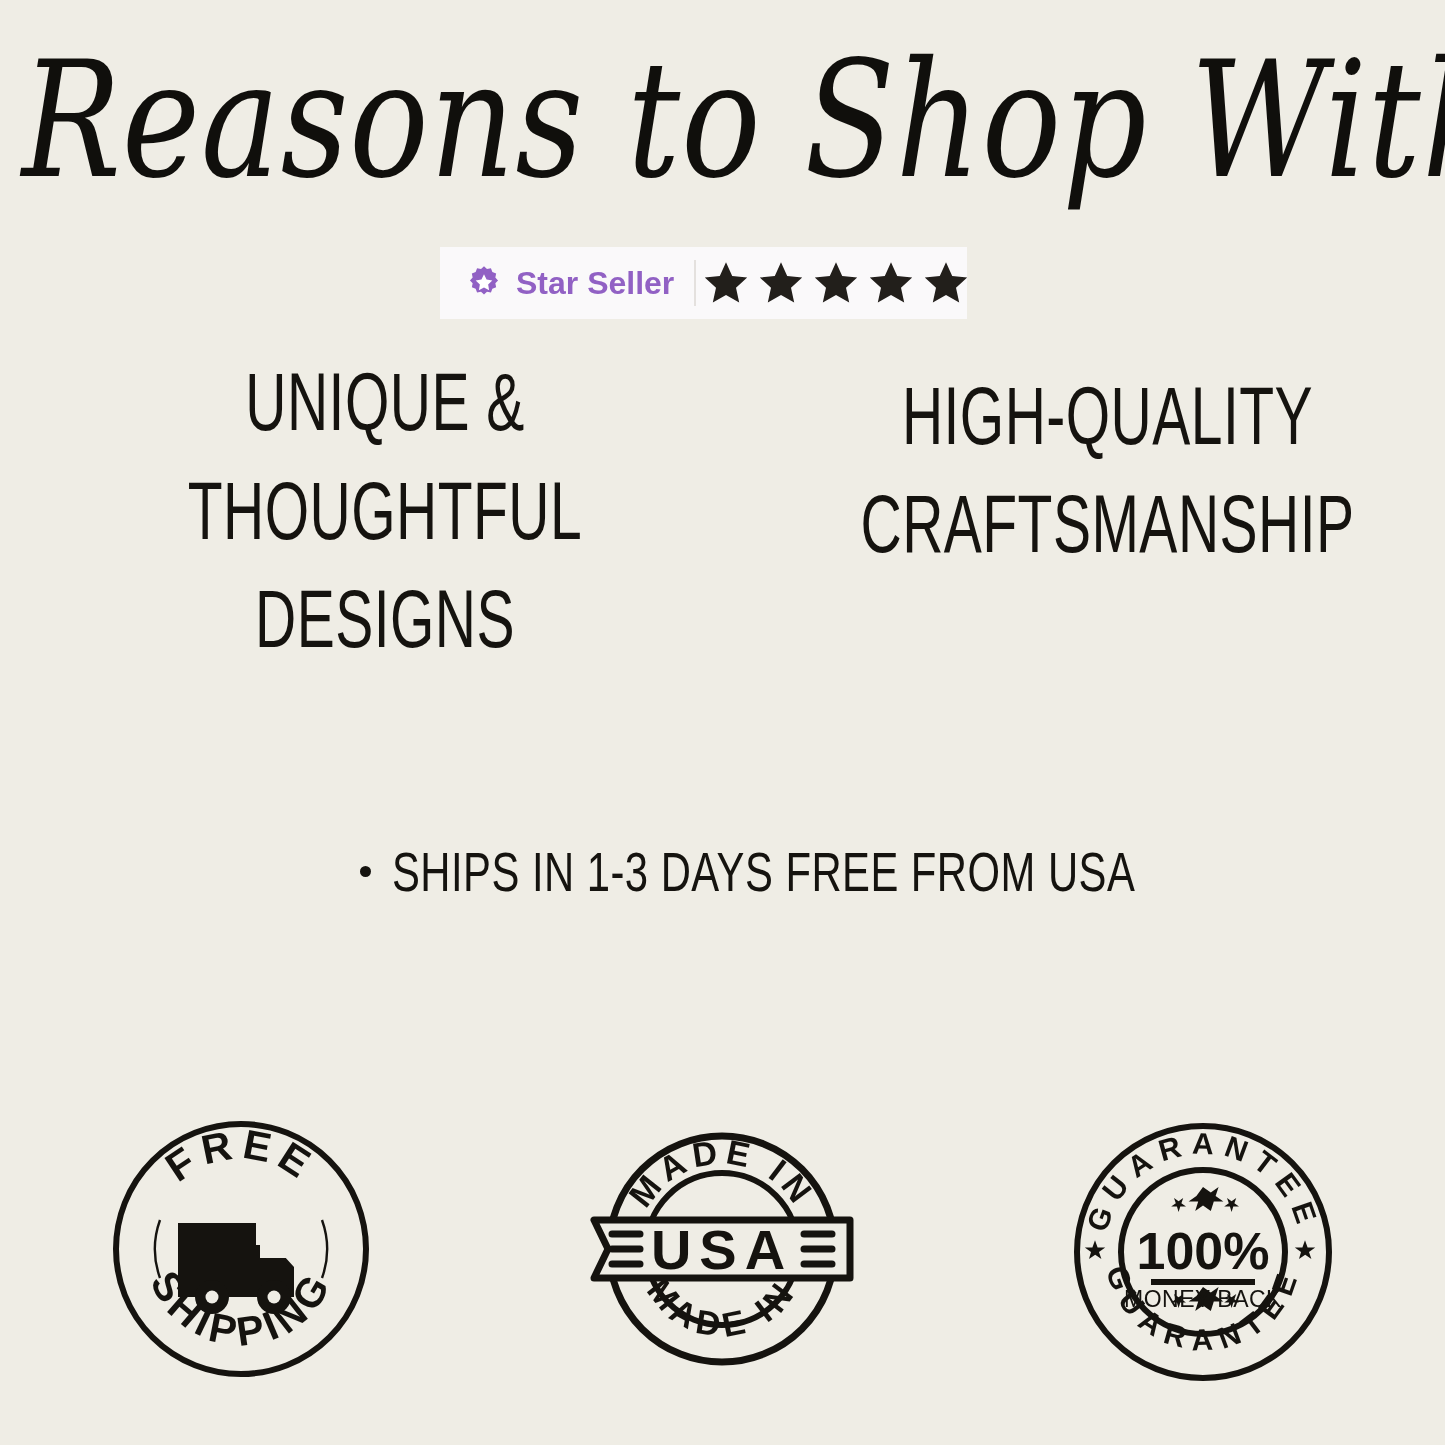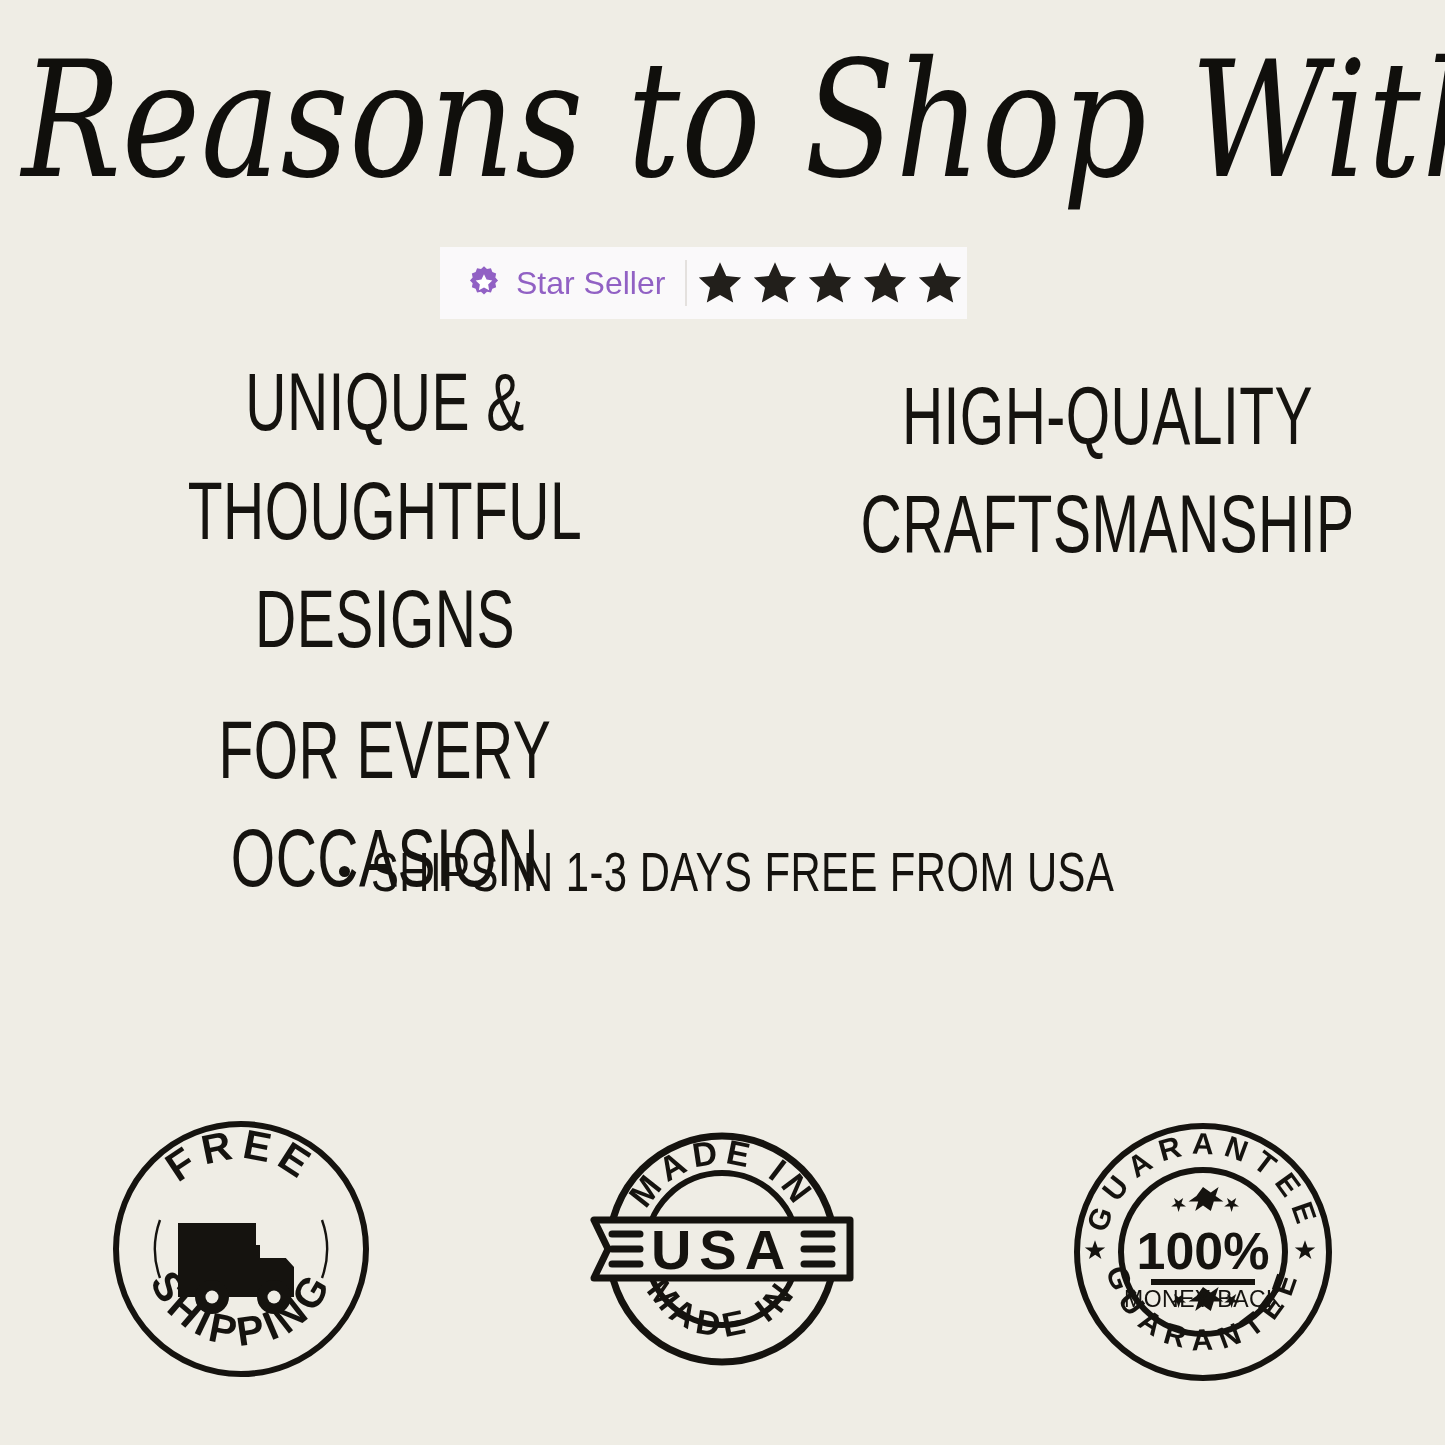--- a/index.html
+++ b/index.html
@@ -75,21 +75,21 @@
     height: 36px;
     flex: 0 0 auto;
     margin-right: 14px;
     position: relative;
   }
   .seller-text-block {
     display: inline-block;
   }
   .seller-text {
     font-family: "Liberation Sans", sans-serif;
-    font-weight: normal;
+    font-weight: bold;
     font-size: 32px;
     line-height: 34px;
     color: #9161c4;
     letter-spacing: 0px;
     white-space: nowrap;
   }
   .seller-dashes {
     margin-top: 4px;
     height: 4px;
     width: 100%;
@@ -139,21 +139,21 @@
     transform: scaleY(1.32) scaleX(0.92);
     transform-origin: center center;
     display: inline-block;
   }
   .feature-text .ln { display: block; }
 
   
   .bullets {
     position: absolute;
     top: 848px;
-    left: 339px;
+    left: 360px;
     width: 900px;
   }
   .bullet-item {
     display: flex;
     align-items: baseline;
     margin-bottom: 26px;
   }
   .bullet-dot {
     width: 11px;
     height: 11px;
@@ -244,26 +244,20 @@
         </div>
       </div>
       <div class="feature-col">
         <div class="feature-text">
           <span class="ln">HIGH-QUALITY</span>
           <span class="ln">CRAFTSMANSHIP</span>
         </div>
       </div>
     </div>
     <div class="feature-row row2">
-      <div class="feature-col">
-        <div class="feature-text">
-          <span class="ln">FOR EVERY</span>
-          <span class="ln">OCCASION</span>
-        </div>
-      </div>
     </div>
   </div>
 
   <div class="bullets">
     <div class="bullet-item">
       <span class="bullet-dot"></span>
       <span class="bullet-text">SHIPS IN 1-3  DAYS FREE FROM USA</span>
     </div>
   </div>
 

